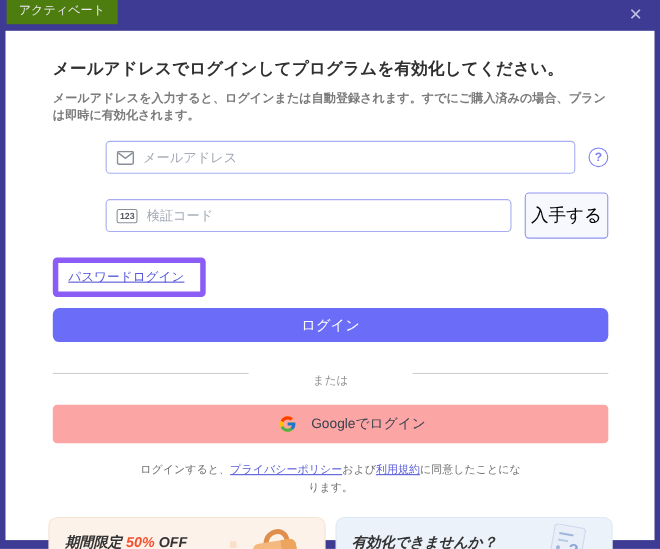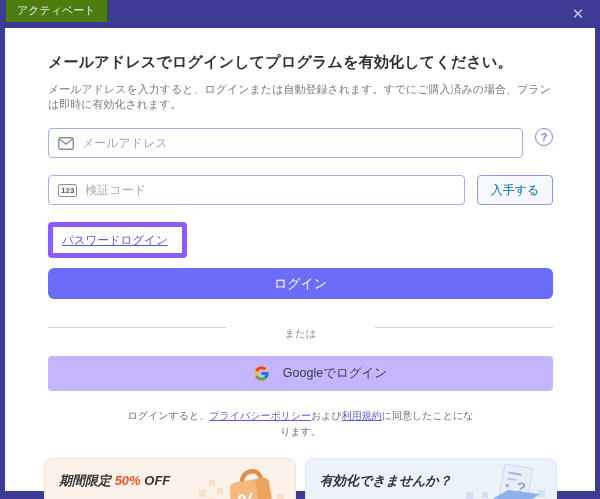--- a/index.html
+++ b/index.html
@@ -11,53 +11,53 @@
   .titlebar { position:relative; height:28px; }
   .title-tab { position:absolute; left:6px; top:0; padding:5px 11px 6px; background:#4d7c0f;
                color:#ecebf7; font-size:11px; line-height:11px; }
   .close-btn { position:absolute; right:13px; top:5px; width:18px; height:18px; cursor:pointer;
                color:#bfc1e4; font-size:15px; line-height:18px; text-align:center; }
 
   .content { position:absolute; left:5px; right:5px; top:28px; bottom:8px; background:#ffffff;
              padding:25px 42px 0 43px; }
 
   .heading { font-size:15px; font-weight:bold; color:#303030; margin-bottom:10px; letter-spacing:0.2px; }
-  .subheading { font-size:11px; color:#7b7b7b; margin-bottom:16px; }
+  .subheading { font-size:11px; color:#7b7b7b; margin-bottom:16px;font-weight:bold; }
 
-  .field-row { display:flex; align-items:flex-start; margin-bottom:17px; }
+  .field-row { display:flex; align-items:center; margin-bottom:17px;margin-left:48px; }
   .input-wrap { flex:1; height:30px; border:1px solid #a7adf0; border-radius:4px;
                 display:flex; align-items:center; padding:0 9px; background:#fff; }
   .input-wrap input { border:none; outline:none; flex:1; font-size:12px; color:#333;
                       margin-left:8px; background:transparent; font-family:inherit; }
   .input-wrap input::placeholder { color:#a3a9b4; }
 
   .mail-icon svg { display:block; }
   .code-icon { border:1px solid #8a8f99; border-radius:2px; font-size:8px; font-weight:bold;
                color:#55585f; padding:1px 2px; line-height:9px; }
 
   .help-circle { width:18px; height:18px; margin-left:12px; border:1.5px solid #7c80f2; border-radius:50%;
                  color:#7c80f2; font-size:11px; font-weight:bold; display:flex; align-items:center;
                  justify-content:center; cursor:pointer; flex:0 0 auto; }
 
-  .get-btn { width:76px; height:30px; margin-left:12px; background:#f7f8fe; border:1px solid #8f94f0;
-             border-radius:4px; color:#0369a1; font-size:12px; cursor:pointer; font-family:inherit; }
+  .get-btn { width:76px; height:42px; margin-left:12px; background:#f7f8fe; border:1px solid #8f94f0;
+             border-radius:4px; color:#000000; font-size:16px; cursor:pointer; font-family:inherit; }
 
   .pw-row { margin:2px 0 10px; }
   .pw-highlight { display:inline-block; border:5px solid #8b5cf6; border-radius:4px;
                   padding:3px 14px 5px 9px; }
   .pw-link { color:#5458d8; font-size:11.5px; text-decoration:underline; cursor:pointer; }
 
   .login-btn { display:block; width:100%; height:31px; background:#6b6df8; border:none; border-radius:6px;
                color:#ffffff; font-size:13px; cursor:pointer; margin-bottom:28px; font-family:inherit; }
 
   .divider { display:flex; align-items:flex-start; margin-bottom:15px; }
   .divider .line { flex:1; height:1px; background:#cfd0d6; }
   .divider .or { margin:0 58px; font-size:10.5px; color:#8f8f8f; }
 
-  .google-btn { width:100%; height:35px; background:#c4b5fd; border:none; border-radius:4px;
+  .google-btn { width:100%; height:35px; background:#fca5a5; border:none; border-radius:4px;
                 display:flex; align-items:center; justify-content:center; gap:13px; cursor:pointer;
                 font-size:12.5px; color:#3c4250; margin-bottom:17px; font-family:inherit;padding-left:39px; }
 
   .legal { width:352px; margin:0 auto 18px; text-align:center; font-size:10px; color:#6f6f6f;
            line-height:1.6; }
   .legal a { color:#585cd8; text-decoration:underline; cursor:pointer; }
 
   .cards { display:flex; gap:9px; margin:0 -4px; }
   .card { flex:1; height:74px; border-radius:8px; position:relative; padding:13px 14px; cursor:pointer;
           overflow:hidden; }

